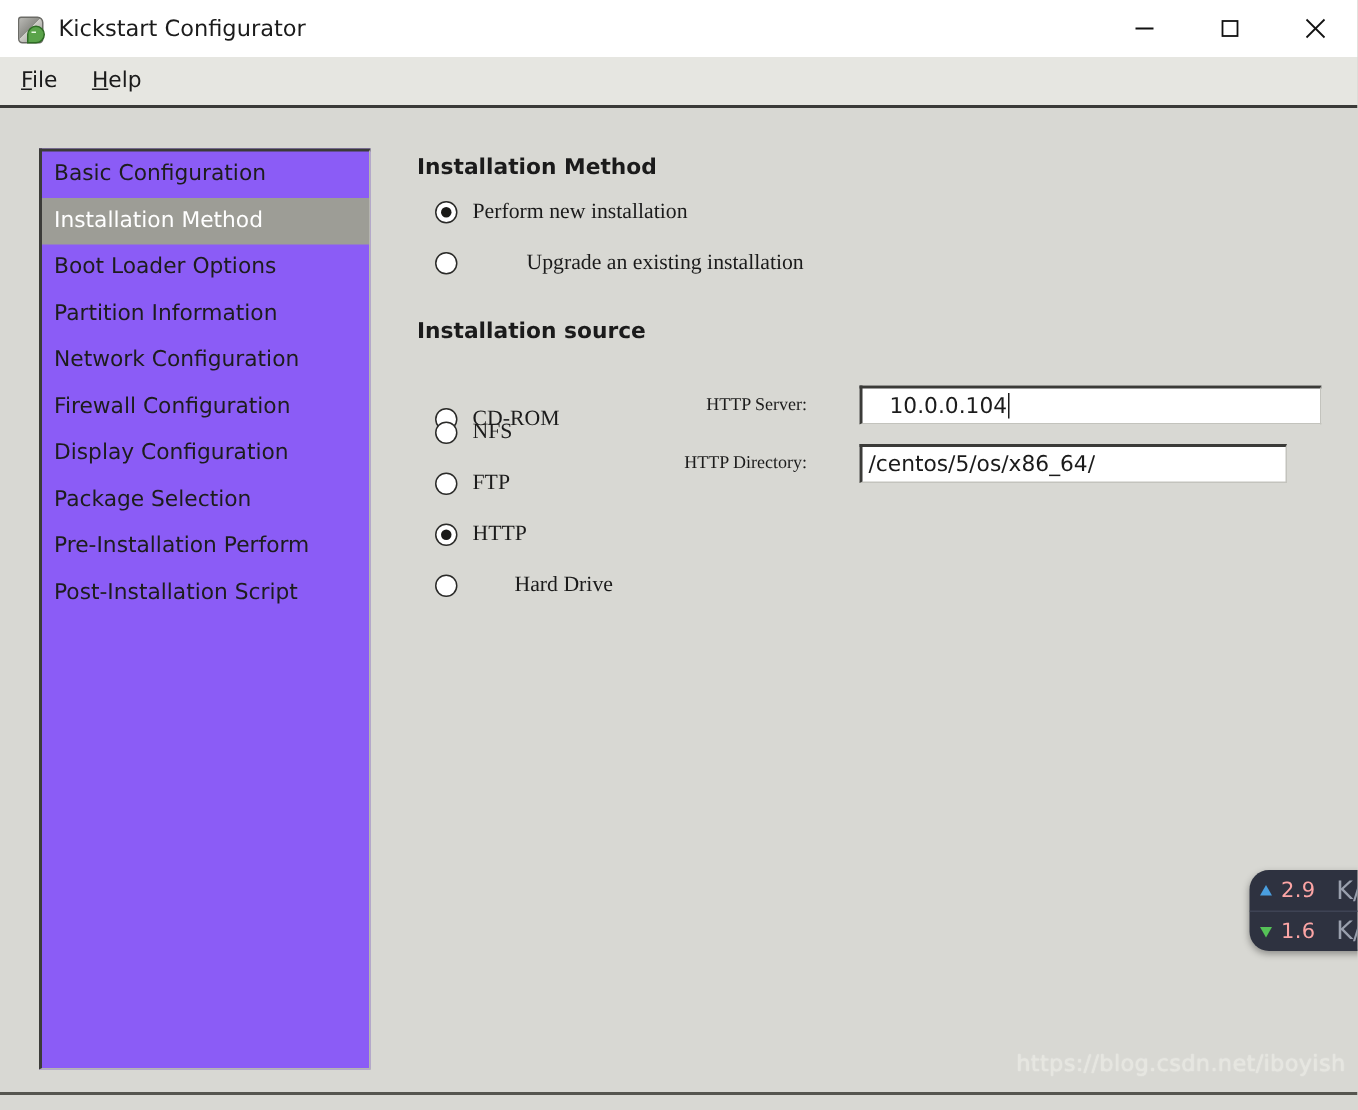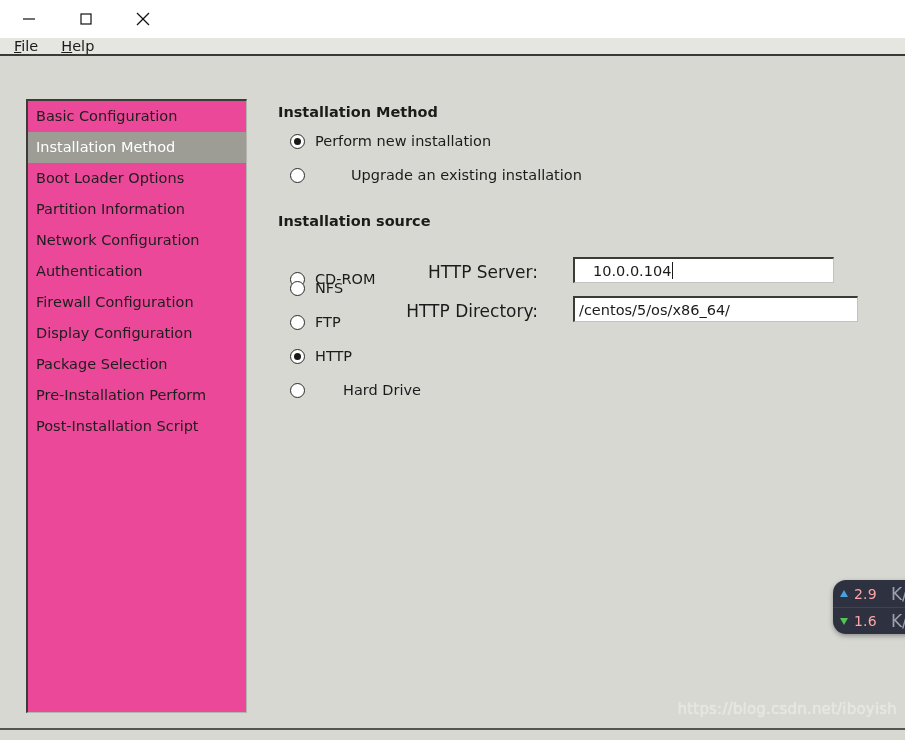--- a/index.html
+++ b/index.html
@@ -95,21 +95,21 @@
     padding: 0;
     cursor: default;
   }
   .win-btn svg { display: block; }
 
   
   #menubar {
     position: absolute;
     left: 0; top: 38px;
     width: 905px;
-    height: 18px;
+    height: 34px;
     background: #e6e6e1;
     border-bottom: 2px solid #3a3a38;
     box-sizing: border-box;
     display: flex;
     align-items: center;
     padding-left: 13px;
   }
   .menu-item {
     font-size: 14.5px;
     color: #1b1b1b;
@@ -133,21 +133,21 @@
     box-sizing: border-box;
   }
 
   
   #sidebar {
     position: absolute;
     left: 26px;
     top: 25px;
     width: 221px;
     height: 614px;
-    background: #ec4899;
+    background: #8b5cf6;
     border: 1px solid #b5b5b0;
     border-left: 2px solid #3b3b38;
     border-top: 2px solid #3b3b38;
     box-sizing: border-box;
     overflow: hidden;
   }
   .sidebar-item {
     height: 31px;
     line-height: 31px;
     padding-left: 8px;
@@ -179,20 +179,21 @@
   }
   #method-title { position: absolute; left: 0; top: 5px; }
   #source-title { position: absolute; left: 0; top: 114px; }
 
   .radio-row {
     position: absolute;
     display: flex;
     align-items: center;
     cursor: default;
     white-space: nowrap;
+    font-family: Liberation Serif, serif;
   }
   .radio {
     width: 15px;
     height: 15px;
     border-radius: 50%;
     background: #ffffff;
     border: 1.5px solid #2a2a28;
     box-sizing: border-box;
     position: relative;
     flex: 0 0 auto;
@@ -217,24 +218,25 @@
   #r-upgrade  { left: 12px; top: 68px; gap: 36px; }
   #r-cdrom    { left: 12px; top: 148px; margin-top: 24px; }
   #r-nfs      { left: 12px; top: 181px; align-items: center; }
   #r-ftp      { left: 12px; top: 215px; }
   #r-http     { left: 12px; top: 249px; }
   #r-hd       { left: 12px; top: 283px; gap: 28px; }
 
   
   .field-label {
     position: absolute;
-    font-size: 17px;
+    font-size: 12px;
     color: #1b1b1b;
     text-align: right;
     white-space: nowrap;
+    font-family: Liberation Serif, serif;
   }
   #lbl-server { left: 55px; top: 163px; width: 205px; }
   #lbl-dir    { left: 55px; top: 202px; width: 205px; }
 
   .text-input {
     position: absolute;
     height: 26px;
     background: #ffffff;
     border: 1px solid #c3c3bd;
     border-left: 2px solid #3b3b38;
@@ -242,21 +244,21 @@
     box-sizing: border-box;
     font-family: "DejaVu Sans", "Liberation Sans", sans-serif;
     font-size: 14.5px;
     color: #1b1b1b;
     padding: 0 4px;
     display: flex;
     align-items: center;
     cursor: text;
     overflow: hidden;
   }
-  #inp-server { left: 295px; top: 158px; width: 261px; padding-left: 18px; }
+  #inp-server { left: 295px; top: 158px; width: 308px; padding-left: 18px; }
   #inp-dir    { left: 295px; top: 197px; width: 285px; }
   .caret {
     display: inline-block;
     width: 1px;
     height: 17px;
     background: #1b1b1b;
     margin-left: 1px;
   }
 
   
@@ -320,20 +322,27 @@
     white-space: nowrap;
     text-shadow: 0 0 1px rgba(255,255,255,0.6);
   }
 </style>
 </head>
 <body>
 
 <div id="window">
 
   <div id="titlebar">
+    <div id="titlebar-left">
+      <span id="app-icon">
+        <span class="disc"></span>
+          <span class="leaf"></span>
+      </span>
+      <span id="window-title">Kickstart Configurator</span>
+    </div>
     <div id="window-buttons">
       <button class="win-btn">
         <svg width="16" height="16" viewBox="0 0 16 16">
           <line x1="2" y1="8" x2="14" y2="8" stroke="#111" stroke-width="1.2"></line>
         </svg>
       </button>
       <button class="win-btn">
         <svg width="16" height="16" viewBox="0 0 16 16">
           <rect x="3" y="3" width="10" height="10" fill="none" stroke="#111" stroke-width="1.2"></rect>
         </svg>
@@ -353,21 +362,20 @@
   </div>
 
   <div id="client">
 
     <div id="sidebar">
       <div class="sidebar-item">Basic Configuration</div>
       <div class="sidebar-item selected">Installation Method</div>
       <div class="sidebar-item">Boot Loader Options</div>
       <div class="sidebar-item">Partition Information</div>
       <div class="sidebar-item">Network Configuration</div>
-      <div class="sidebar-item">Authentication</div>
       <div class="sidebar-item">Firewall Configuration</div>
       <div class="sidebar-item">Display Configuration</div>
       <div class="sidebar-item">Package Selection</div>
       <div class="sidebar-item">Pre-Installation Perform</div>
       <div class="sidebar-item">Post-Installation Script</div>
     </div>
 
     <div id="pane">
 
       <h2 id="method-title" class="section-title">Installation Method</h2>

